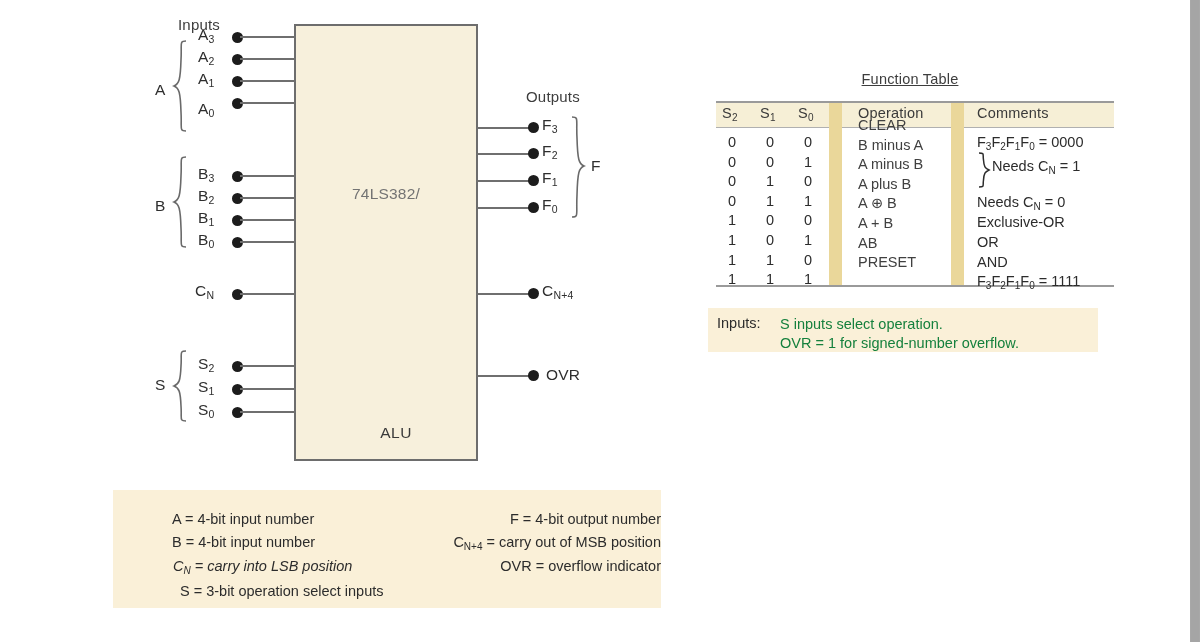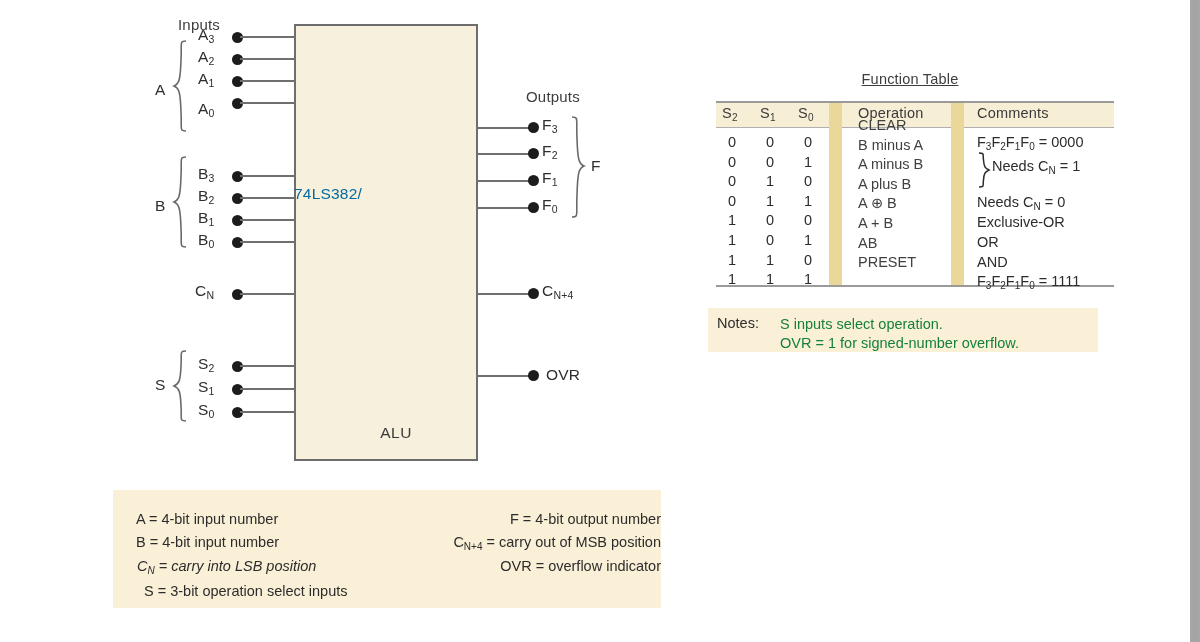--- a/index.html
+++ b/index.html
@@ -36,23 +36,24 @@
   #alu-box {
     left: 294px; top: 24px;
     width: 184px; height: 437px;
     background: #f7f0dc;
     border: 2px solid #6d6d6d;
     box-sizing: border-box;
   }
   .chip-label {
     left: 294px; top: 184px;
     width: 184px;
+    text-align: center;
     font-size: 15.5px;
     line-height: 20px;
-    color: #0369a1;
+    color: #737373;
     letter-spacing: 0.2px;
   }
   .alu-label {
     left: 294px; top: 424px;
     width: 204px;
     text-align: center;
     font-size: 15.5px;
     color: #3a3a3a;
     letter-spacing: 0.5px;
   }
@@ -101,21 +102,21 @@
   #legend-grid {
     left: 113px; top: 490px;
     width: 548px; height: 118px;
     padding: 18px 0 0 0;
     box-sizing: border-box;
     font-size: 14.5px;
     color: #2c2c2c;
     line-height: 22.5px;
   }
   .legend-row { display: flex; }
-  .legend-col-l { width: 295px; padding-left: 23px; box-sizing: border-box; }
+  .legend-col-l { width: 295px; padding-left: 23px; box-sizing: border-box; margin-left: 36px; }
   .legend-col-r { width: 253px; text-align: right; }
   .legend-item sub {
     font-size: 10px;
     vertical-align: baseline;
     position: relative;
     top: 3px;
   }
 
   
   #ft-title {
@@ -436,19 +437,19 @@
   </div>
 
   <div class="abs" id="needs-brace">
     <svg width="14" height="36" viewBox="0 0 14 36">
       <path d="M2 1 C8 1 5.5 2 6.5 8 C7 15 8 16 12 18 C8 20 7 21 6.5 28 C5.5 34 8 35 2 35" fill="none" stroke="#2c2c2c" stroke-width="1.5"></path>
     </svg>
   </div>
   <div class="abs" id="needs-brace-text">Needs C<sub>N</sub> = 1</div>
 
   <div class="abs" id="notes-box"></div>
-  <div class="abs" id="notes-label">Notes:</div>
+  <div class="abs" id="notes-label">Inputs:</div>
   <div class="abs" id="notes-lines">
     <div>S inputs select operation.</div>
     <div>OVR = 1 for signed-number overflow.</div>
   </div>
 
 </div>
 
 </body></html>

